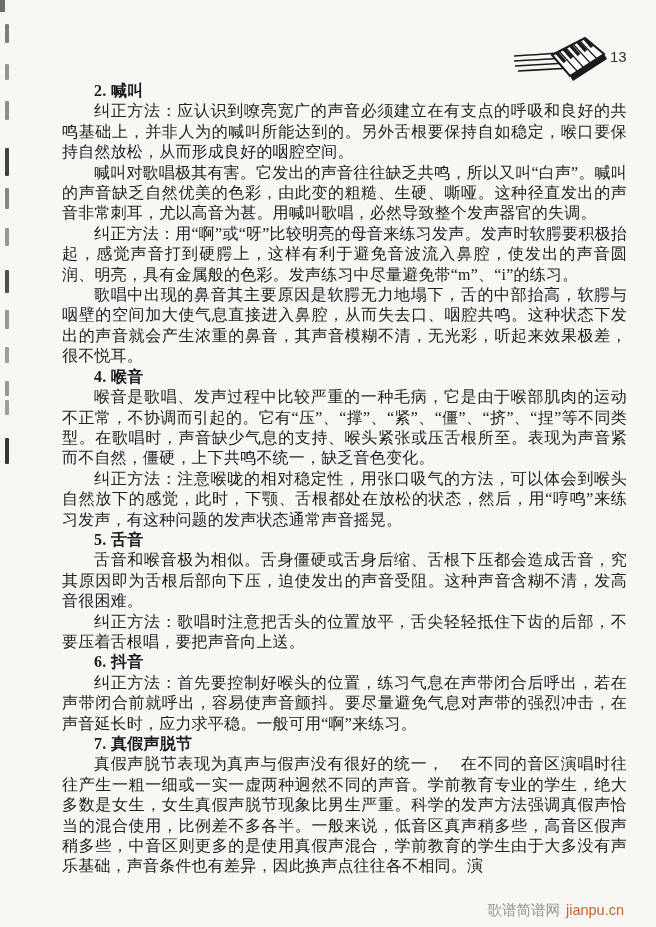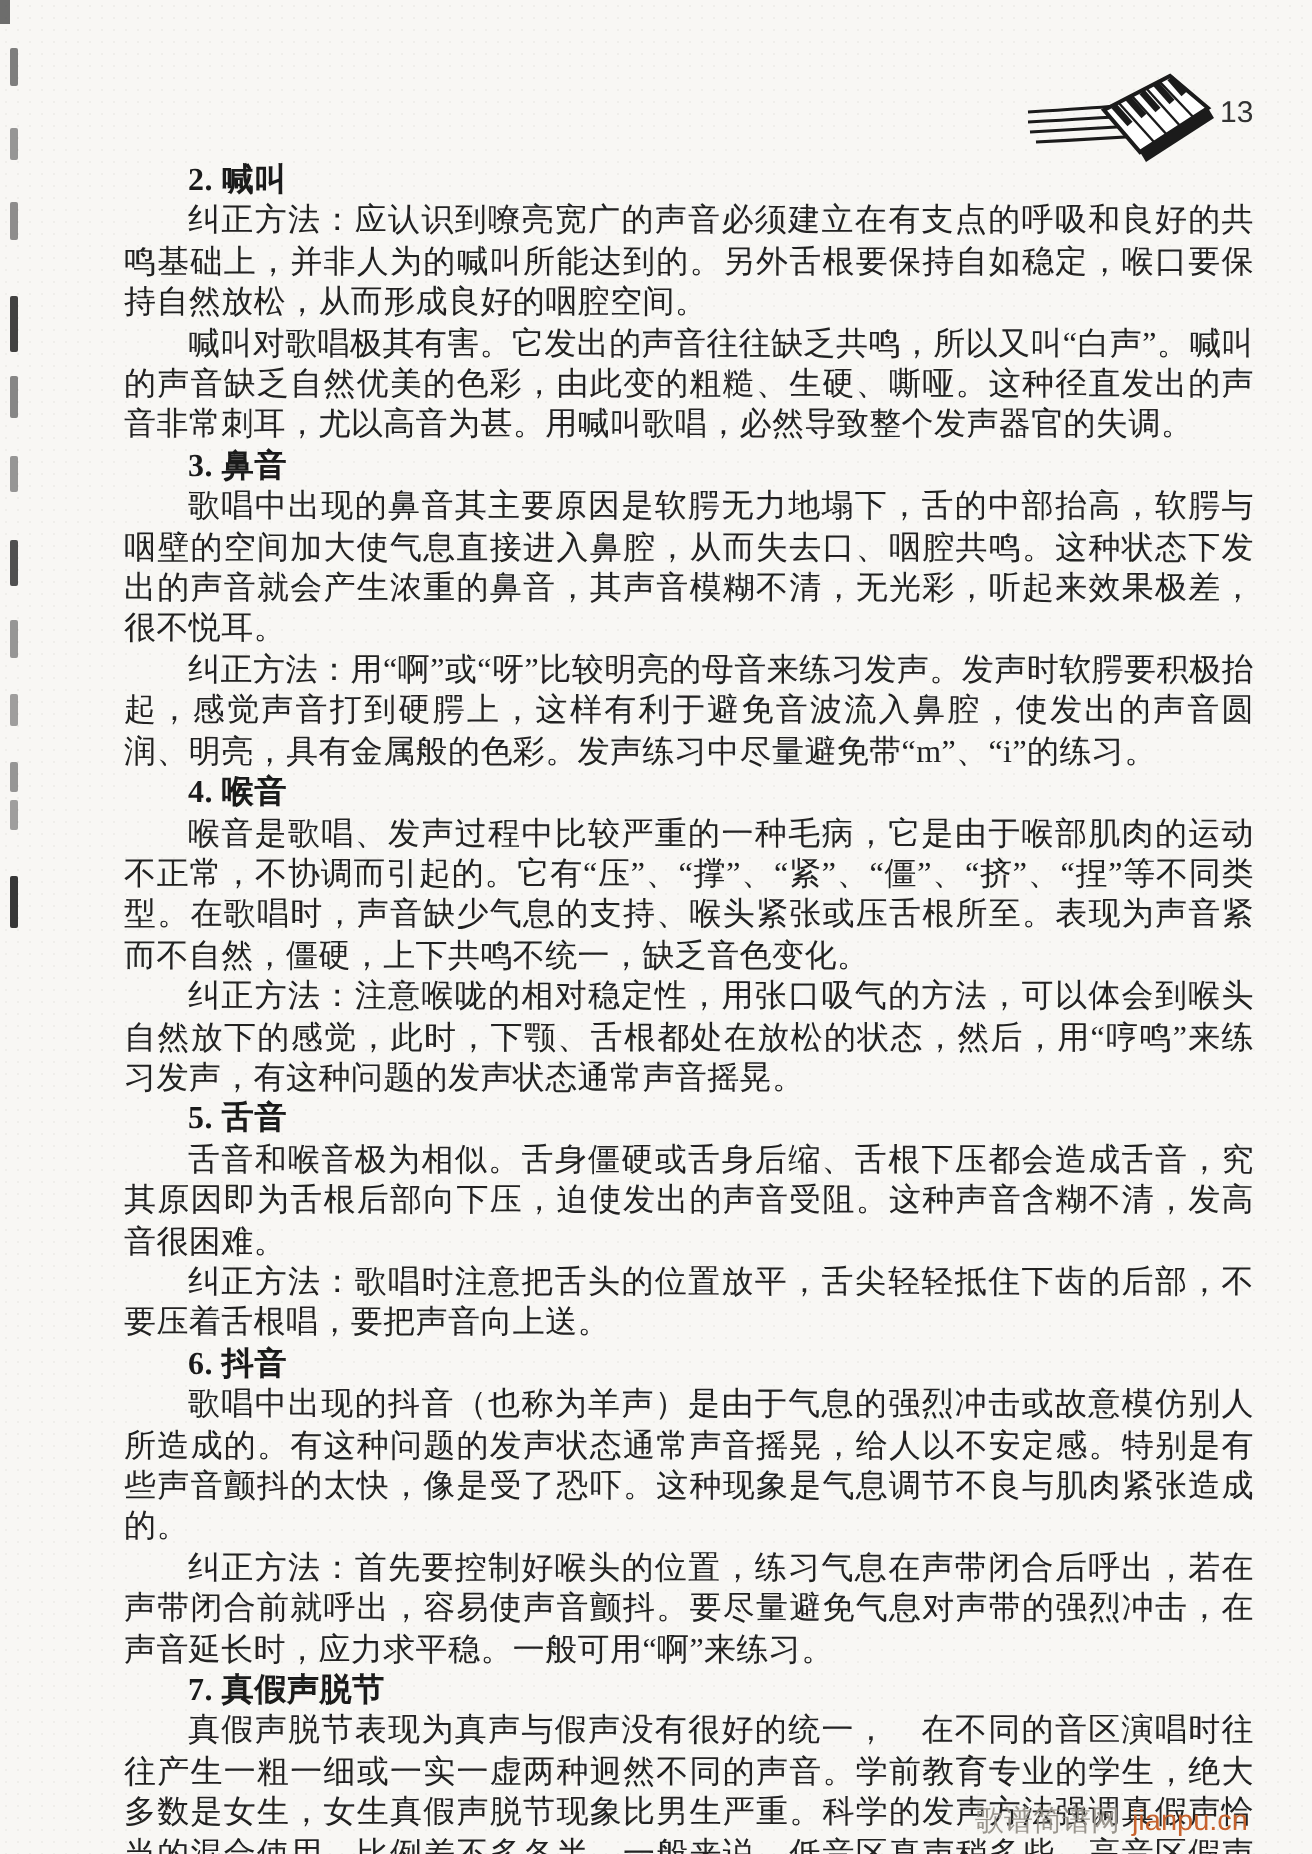--- a/index.html
+++ b/index.html
@@ -101,40 +101,38 @@
 
   <div class="text-col">
 
     <div class="section">
       <h3>2. 喊叫</h3>
       <p>纠正方法：应认识到嘹亮宽广的声音必须建立在有支点的呼吸和良好的共鸣基础上，并非人为的喊叫所能达到的。另外舌根要保持自如稳定，喉口要保持自然放松，从而形成良好的咽腔空间。</p>
       <p>喊叫对歌唱极其有害。它发出的声音往往缺乏共鸣，所以又叫“白声”。喊叫的声音缺乏自然优美的色彩，由此变的粗糙、生硬、嘶哑。这种径直发出的声音非常刺耳，尤以高音为甚。用喊叫歌唱，必然导致整个发声器官的失调。</p>
     </div>
 
     <div class="section">
-      <h3>3. 鼻音</h3>
+      <p>纠正方法：用“啊”或“呀”比较明亮的母音来练习发声。发声时软腭要积极抬起，感觉声音打到硬腭上，这样有利于避免音波流入鼻腔，使发出的声音圆润、明亮，具有金属般的色彩。发声练习中尽量避免带“m”、“i”的练习。</p>
       <p>歌唱中出现的鼻音其主要原因是软腭无力地塌下，舌的中部抬高，软腭与咽壁的空间加大使气息直接进入鼻腔，从而失去口、咽腔共鸣。这种状态下发出的声音就会产生浓重的鼻音，其声音模糊不清，无光彩，听起来效果极差，很不悦耳。</p>
-      <p>纠正方法：用“啊”或“呀”比较明亮的母音来练习发声。发声时软腭要积极抬起，感觉声音打到硬腭上，这样有利于避免音波流入鼻腔，使发出的声音圆润、明亮，具有金属般的色彩。发声练习中尽量避免带“m”、“i”的练习。</p>
     </div>
 
     <div class="section">
       <h3>4. 喉音</h3>
       <p>喉音是歌唱、发声过程中比较严重的一种毛病，它是由于喉部肌肉的运动不正常，不协调而引起的。它有“压”、“撑”、“紧”、“僵”、“挤”、“捏”等不同类型。在歌唱时，声音缺少气息的支持、喉头紧张或压舌根所至。表现为声音紧而不自然，僵硬，上下共鸣不统一，缺乏音色变化。</p>
       <p>纠正方法：注意喉咙的相对稳定性，用张口吸气的方法，可以体会到喉头自然放下的感觉，此时，下颚、舌根都处在放松的状态，然后，用“哼鸣”来练习发声，有这种问题的发声状态通常声音摇晃。</p>
     </div>
 
     <div class="section">
       <h3>5. 舌音</h3>
       <p>舌音和喉音极为相似。舌身僵硬或舌身后缩、舌根下压都会造成舌音，究其原因即为舌根后部向下压，迫使发出的声音受阻。这种声音含糊不清，发高音很困难。</p>
       <p>纠正方法：歌唱时注意把舌头的位置放平，舌尖轻轻抵住下齿的后部，不要压着舌根唱，要把声音向上送。</p>
     </div>
 
     <div class="section">
       <h3>6. 抖音</h3>
-      <p>歌唱中出现的抖音（也称为羊声）是由于气息的强烈冲击或故意模仿别人所造成的。有这种问题的发声状态通常声音摇晃，给人以不安定感。特别是有些声音颤抖的太快，像是受了恐吓。这种现象是气息调节不良与肌肉紧张造成的。</p>
       <p>纠正方法：首先要控制好喉头的位置，练习气息在声带闭合后呼出，若在声带闭合前就呼出，容易使声音颤抖。要尽量避免气息对声带的强烈冲击，在声音延长时，应力求平稳。一般可用“啊”来练习。</p>
     </div>
 
     <div class="section">
       <h3>7. 真假声脱节</h3>
       <p>真假声脱节表现为真声与假声没有很好的统一，　在不同的音区演唱时往往产生一粗一细或一实一虚两种迥然不同的声音。学前教育专业的学生，绝大多数是女生，女生真假声脱节现象比男生严重。科学的发声方法强调真假声恰当的混合使用，比例差不多各半。一般来说，低音区真声稍多些，高音区假声稍多些，中音区则更多的是使用真假声混合，学前教育的学生由于大多没有声乐基础，声音条件也有差异，因此换声点往往各不相同。演</p>
     </div>
 
   </div>
 

